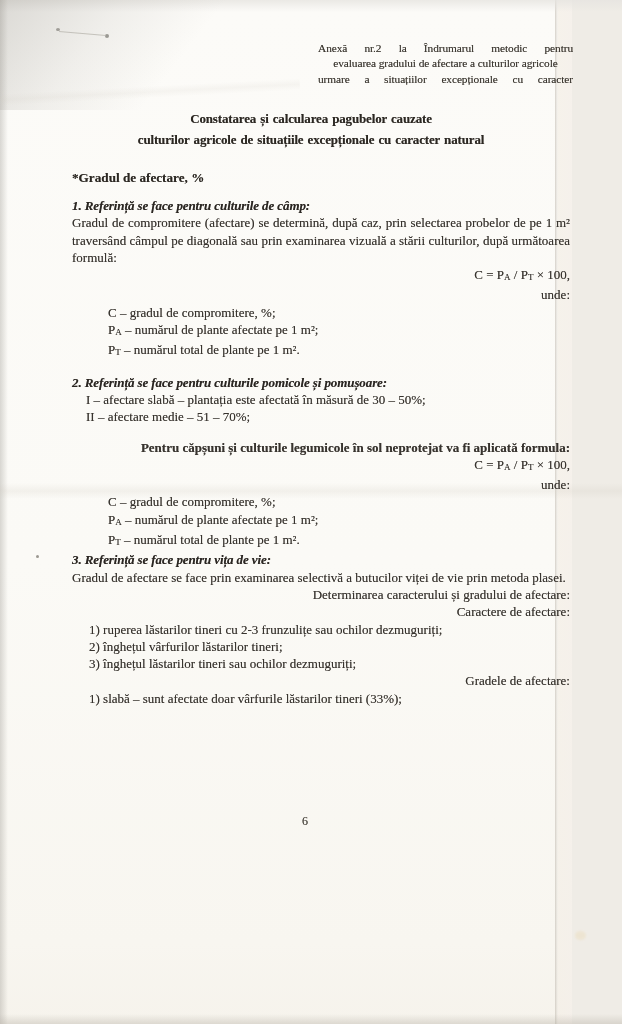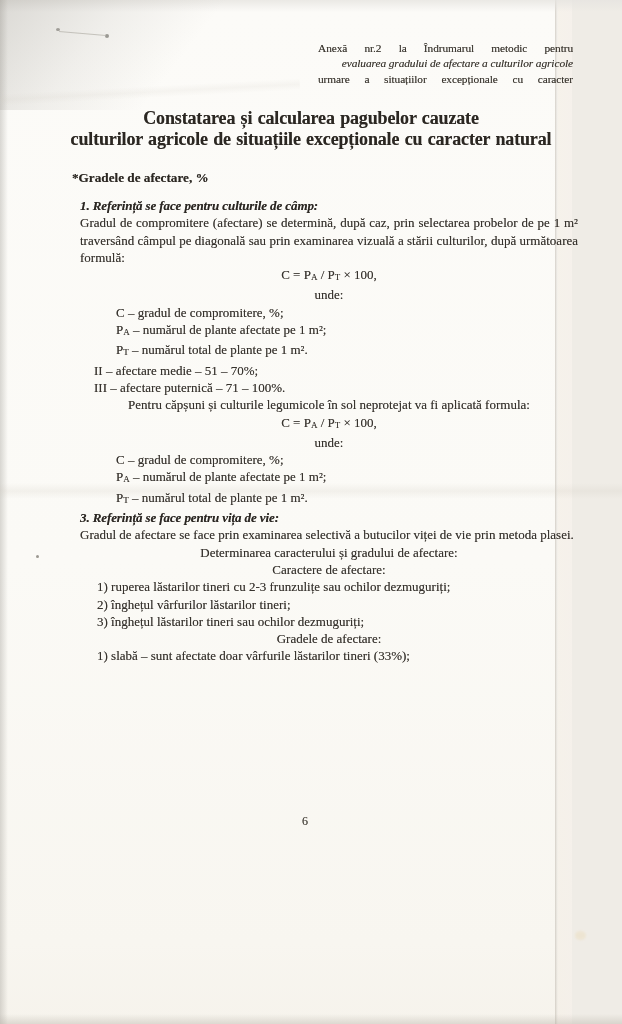--- a/index.html
+++ b/index.html
@@ -53,49 +53,49 @@
   .speck-left   { position: absolute; left: 36px; top: 555px; width: 3px; height: 3px; border-radius: 50%; background: #7b776f; opacity: .75; }
   .smudge-br    { position: absolute; left: 575px; top: 931px; width: 11px; height: 9px; border-radius: 50%; background: #ecdfc2; opacity: .55; filter: blur(1px); }
 
   
   .annex-note {
     position: absolute; left: 318px; top: 41px; width: 255px;
     font-size: 11.4px; line-height: 15.3px; letter-spacing: -0.1px;
     color: #3a362f;
   }
   .annex-line-just { text-align: justify; text-align-last: justify; }
-  .annex-line-left { text-align: right; font-style: italic; }
+  .annex-line-left { text-align: center; }
 
   .doc-title {
     position: absolute; left: 56px; top: 108px; width: 510px;
     text-align: center; font-weight: 700;
-    font-size: 18px; line-height: 21px; letter-spacing: -0.15px;
+    font-size: 13px; line-height: 21px; letter-spacing: -0.15px;
     color: #2b2722; word-spacing: 1px;
   }
 
   .grade-heading {
     position: absolute; left: 72px; top: 170px;
     font-weight: 700; font-size: 13.2px; color: #2b2722;
   }
 
   .content {
-    position: absolute; left: 80px; top: 197px; width: 498px;
+    position: absolute; left: 72px; top: 197px; width: 498px;
     font-size: 13px; line-height: 17.3px;
   }
   .sec-heading {
     font-weight: 700; font-style: italic; color: #2a2622;
     letter-spacing: -0.1px;
   }
   .para { text-align: justify; }
-  .plain { text-align: center; }
+  .plain { text-align: right; }
   .defs  { padding-left: 36px; }
   .grades-roman { padding-left: 14px; }
   .num-items { padding-left: 17px; }
   .mt-s2 { margin-top: 12px; }
-  .mt-pentru { margin-top: 0; }
+  .mt-pentru { margin-top: 13px; font-weight: bold; }
   .mt-s3 { }
   .fsub { font-size: 9px; vertical-align: -1px; letter-spacing: 0; }
 
   .page-number {
     position: absolute; left: 0; top: 814px; width: 610px;
     text-align: center; font-size: 12px; color: #4a463f;
   }
 </style>
 </head>
 <body>
@@ -119,37 +119,38 @@
     <div class="annex-line-just">Anexă nr.2 la Îndrumarul metodic pentru</div>
     <div class="annex-line-left">evaluarea gradului de afectare a culturilor agricole</div>
     <div class="annex-line-just">urmare a situațiilor excepționale cu caracter</div>
   </div>
 
   <div class="doc-title">
     <div>Constatarea și calcularea pagubelor cauzate</div>
     <div>culturilor agricole de situațiile excepționale cu caracter natural</div>
   </div>
 
-  <div class="grade-heading">*Gradele de afectare, %</div>
+  <div class="grade-heading">*Gradul de afectare, %</div>
 
   <div class="content">
 
     <div class="sec-heading">1. Referință se face pentru culturile de câmp:</div>
     <div class="para">Gradul de compromitere (afectare) se determină, după caz, prin selectarea probelor de pe 1 m² traversând câmpul pe diagonală sau prin examinarea vizuală a stării culturilor, după următoarea formulă:</div>
     <div class="plain"><span>C = P</span><span class="fsub">A</span><span> / P</span><span class="fsub">T</span><span> × 100,</span></div>
     <div class="plain">unde:</div>
     <div class="defs">
       <div>C – gradul de compromitere, %;</div>
       <div><span>P</span><span class="fsub">A</span><span> – numărul de plante afectate pe 1 m²;</span></div>
       <div><span>P</span><span class="fsub">T</span><span> – numărul total de plante pe 1 m².</span></div>
     </div>
 
+    <div class="sec-heading mt-s2">2. Referință se face pentru culturile pomicole și pomușoare:</div>
     <div class="grades-roman">
+      <div>I – afectare slabă – plantația este afectată în măsură de 30 – 50%;</div>
       <div>II – afectare medie – 51 – 70%;</div>
-      <div>III – afectare puternică – 71 – 100%.</div>
     </div>
 
     <div class="plain mt-pentru">Pentru căpșuni și culturile legumicole în sol neprotejat va fi aplicată formula:</div>
     <div class="plain"><span>C = P</span><span class="fsub">A</span><span> / P</span><span class="fsub">T</span><span> × 100,</span></div>
     <div class="plain">unde:</div>
     <div class="defs">
       <div>C – gradul de compromitere, %;</div>
       <div><span>P</span><span class="fsub">A</span><span> – numărul de plante afectate pe 1 m²;</span></div>
       <div><span>P</span><span class="fsub">T</span><span> – numărul total de plante pe 1 m².</span></div>
     </div>

